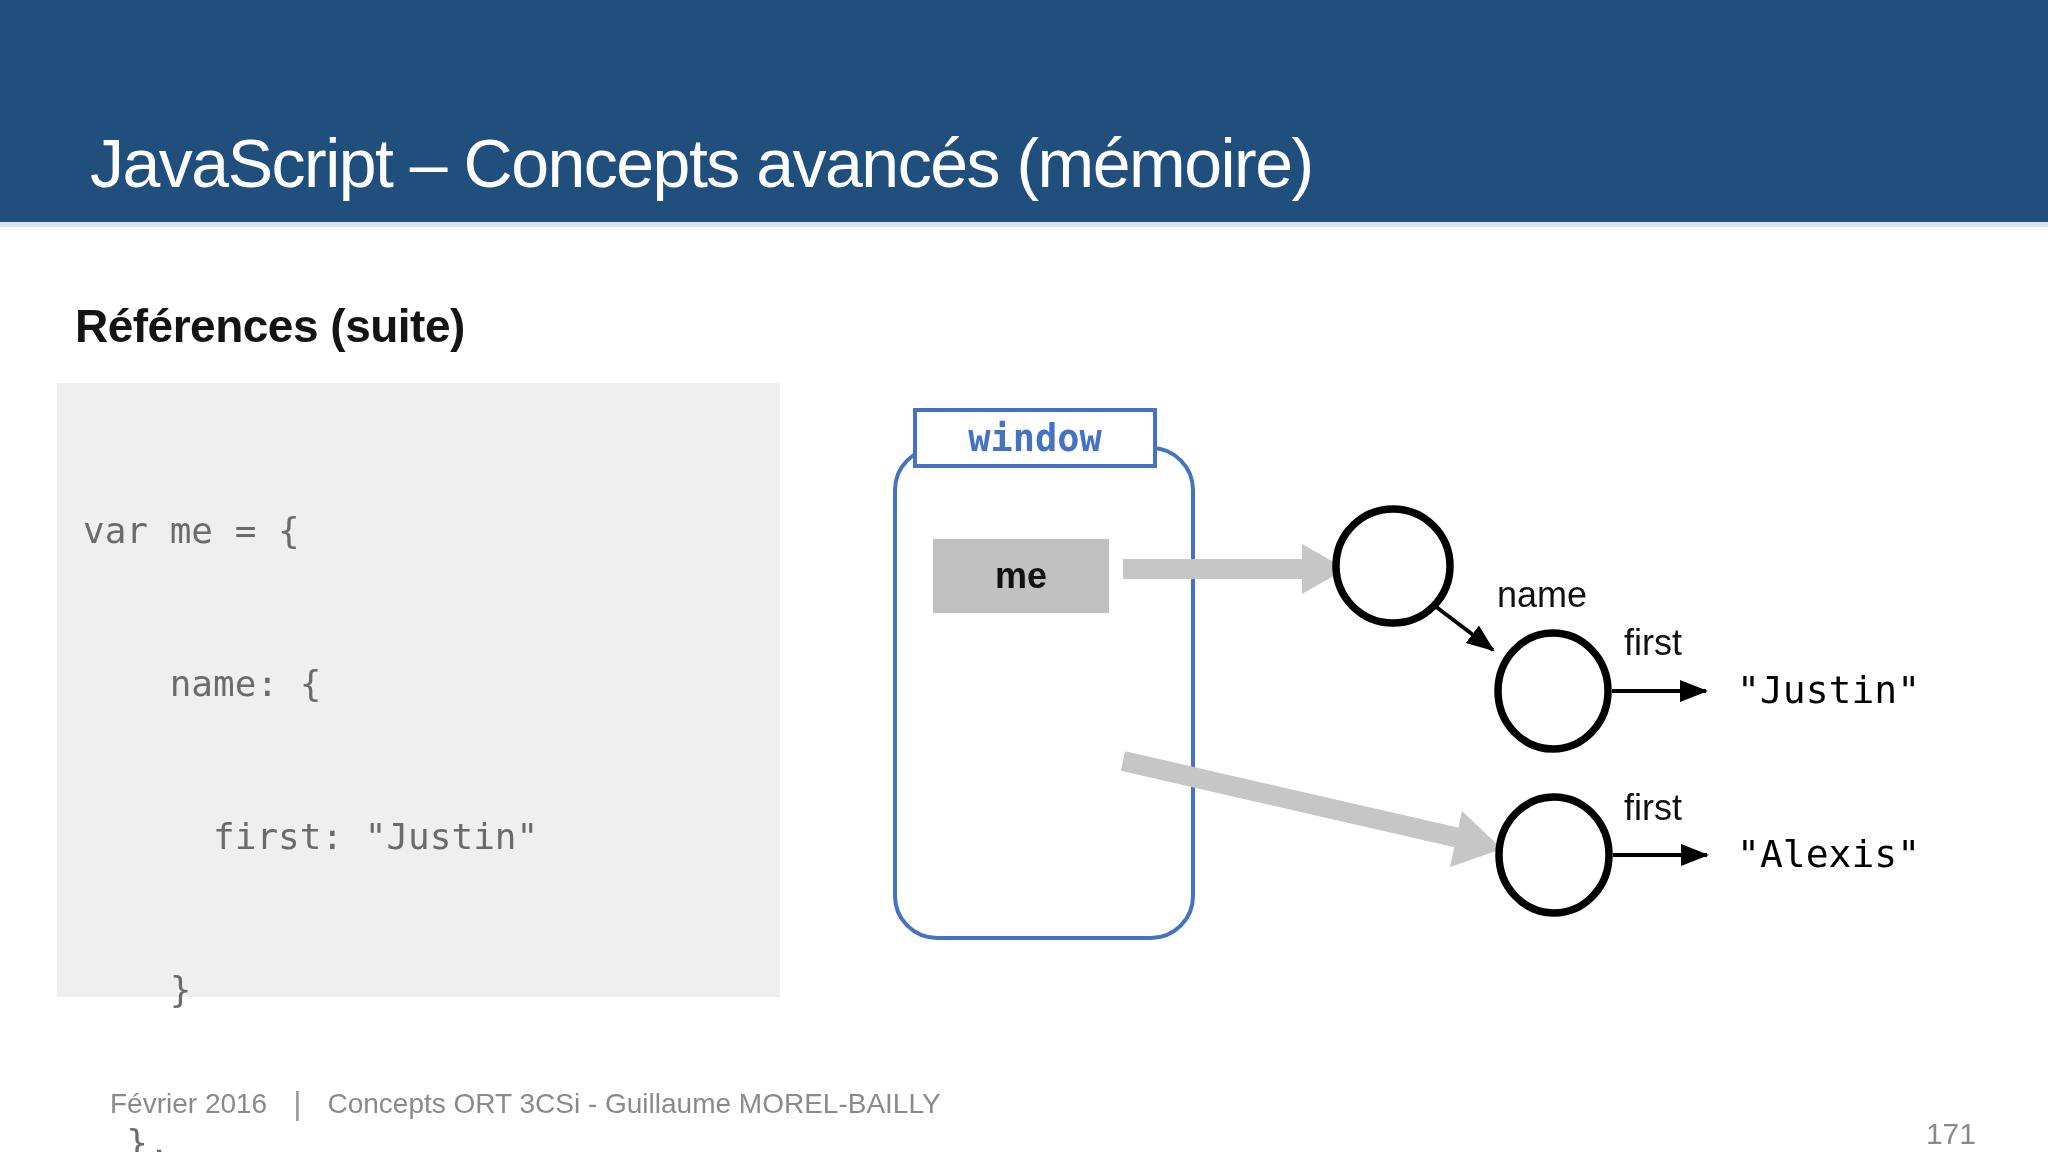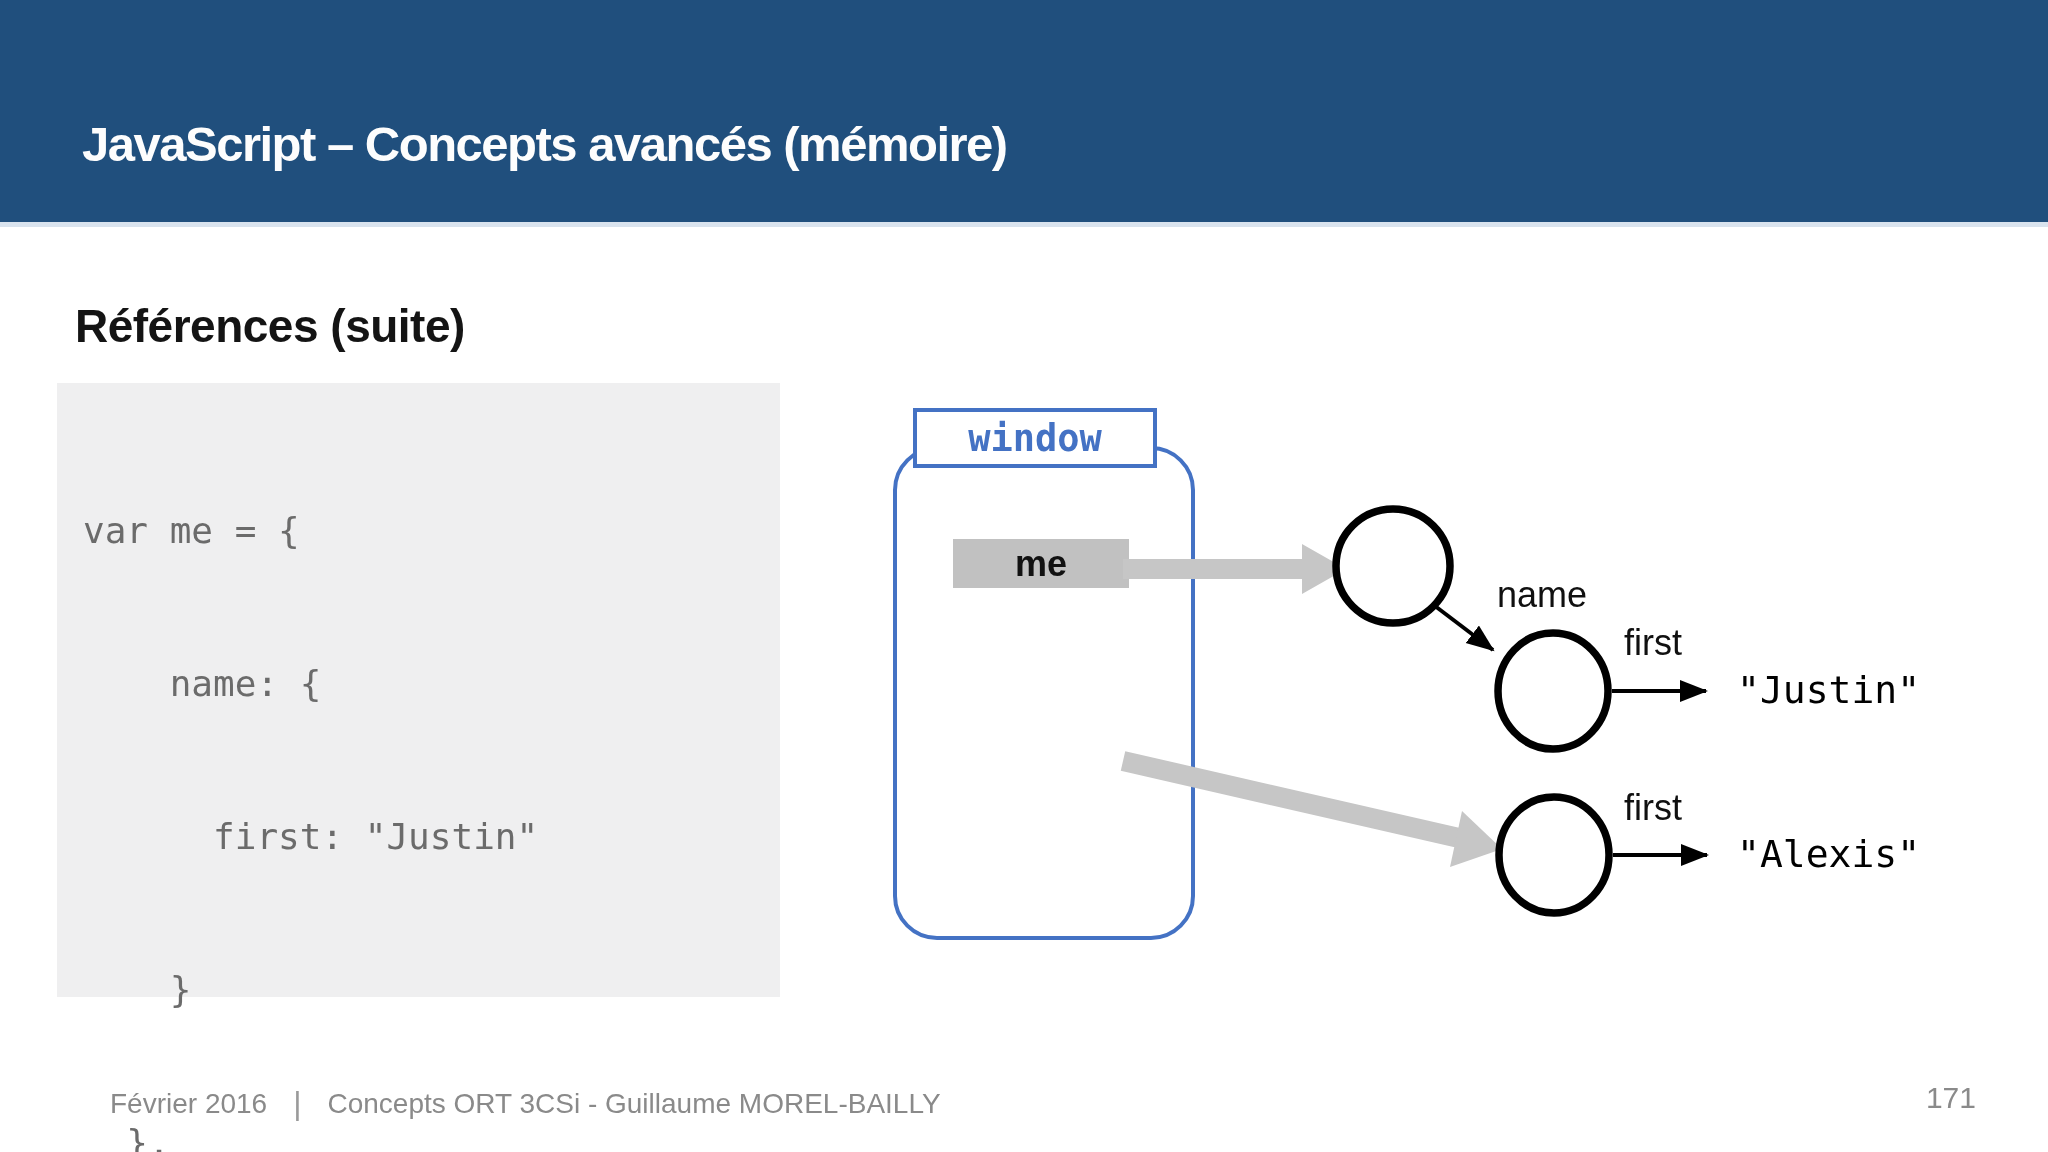--- a/index.html
+++ b/index.html
@@ -8,22 +8,22 @@
     background:#ffffff; overflow:hidden;
     font-family:"Liberation Sans", sans-serif;
   }
 
   
   .title-band {
     position:absolute; left:0; top:0; width:2048px; height:222px;
     background:#204F7D; border-bottom:5px solid #d9e3ee;
   }
   .slide-title {
-    position:absolute; left:74px; top:108px; margin:8px;
-    font-size:49px; font-weight:700; letter-spacing:-1.5px;
+    position:absolute; left:74px; top:108px; margin:16px;
+    font-size:68px; font-weight:400; letter-spacing:-1.5px;
     color:#fdfdfd; white-space:nowrap;
   }
 
   
   .section-heading {
     position:absolute; left:74px; top:298px; margin:1px;
     font-size:46px; font-weight:bold; color:#141414; letter-spacing:-0.5px;
   }
 
   
@@ -44,21 +44,21 @@
     background:transparent;
   }
   .scope-label {
     position:absolute; left:913px; top:408px; width:244px; height:60px;
     box-sizing:border-box; border:4px solid #4472C4; background:#ffffff;
     color:#4472C4; font-family:"DejaVu Sans Mono", monospace;
     font-size:37px; font-weight:bold;
     display:flex; align-items:center; justify-content:center;
   }
   .var-box {
-    position:absolute; left:953px; width:176px; height:49px;
+    position:absolute; left:933px; width:176px; height:74px;
     background:#c1c1c1; color:#111111;
     font-size:36px; font-weight:bold;
     display:flex; align-items:center; justify-content:center;
   }
   .var-box.me  { top:539px; }
   .var-box.foo { top:739px; }
 
   .diagram-canvas { position:absolute; left:0; top:0; width:2048px; height:1152px; pointer-events:none; }
 
   .edge-label {
@@ -76,21 +76,21 @@
   .str-value.alexis { left:1737px; top:832px; }
 
   
   .footer-left {
     position:absolute; left:74px; top:1085px;
     display:flex; align-items:center; gap:26px;
     font-size:28px; color:#8a8a8a; white-space:nowrap;margin-left:36px;
   }
   .footer-sep { font-size:32px; font-weight:300; color:#9a9a9a; }
   .page-number {
-    position:absolute; right:72px; top:1081px;
+    position:absolute; right:72px; top:1117px;
     font-size:30px; color:#8a8a8a;
   }
 </style>
 </head>
 <body>
 
 <div class="slide">
 
   <header class="title-band">
     <h1 class="slide-title">JavaScript – Concepts avancés (mémoire)</h1>

